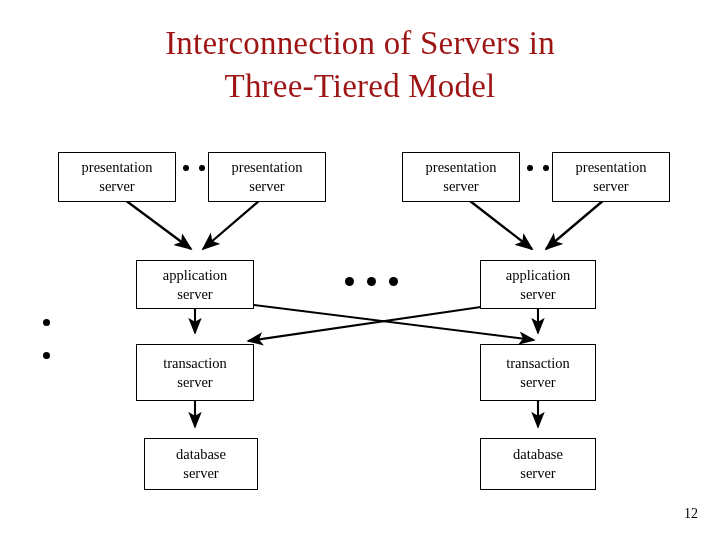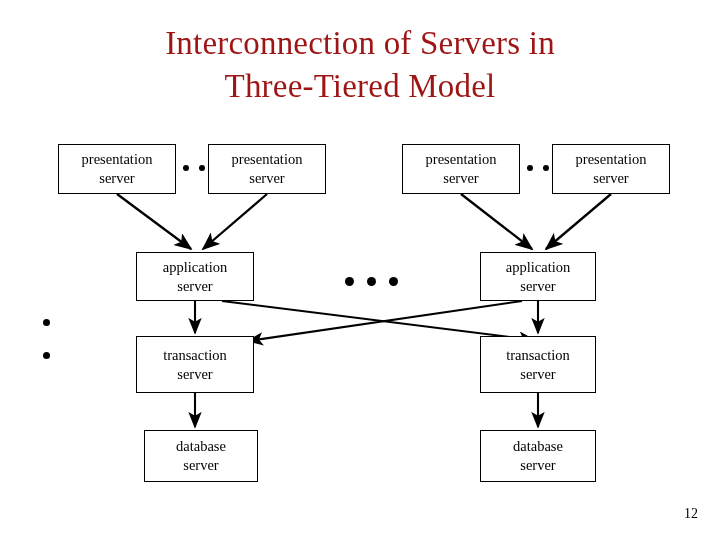--- a/index.html
+++ b/index.html
@@ -39,20 +39,21 @@
     background: #ffffff;
     color: #000000;
     font-size: 14.5px;
     line-height: 19px;
     text-align: center;
     display: flex;
     flex-direction: column;
     align-items: center;
     justify-content: center;
     z-index: 3;
+    margin-top: 8px;
   }
   .node .l1, .node .l2 { display: block; width: 100%; }
 
   
   .dots {
     position: absolute;
     display: flex;
     align-items: center;
     z-index: 4;
   }

